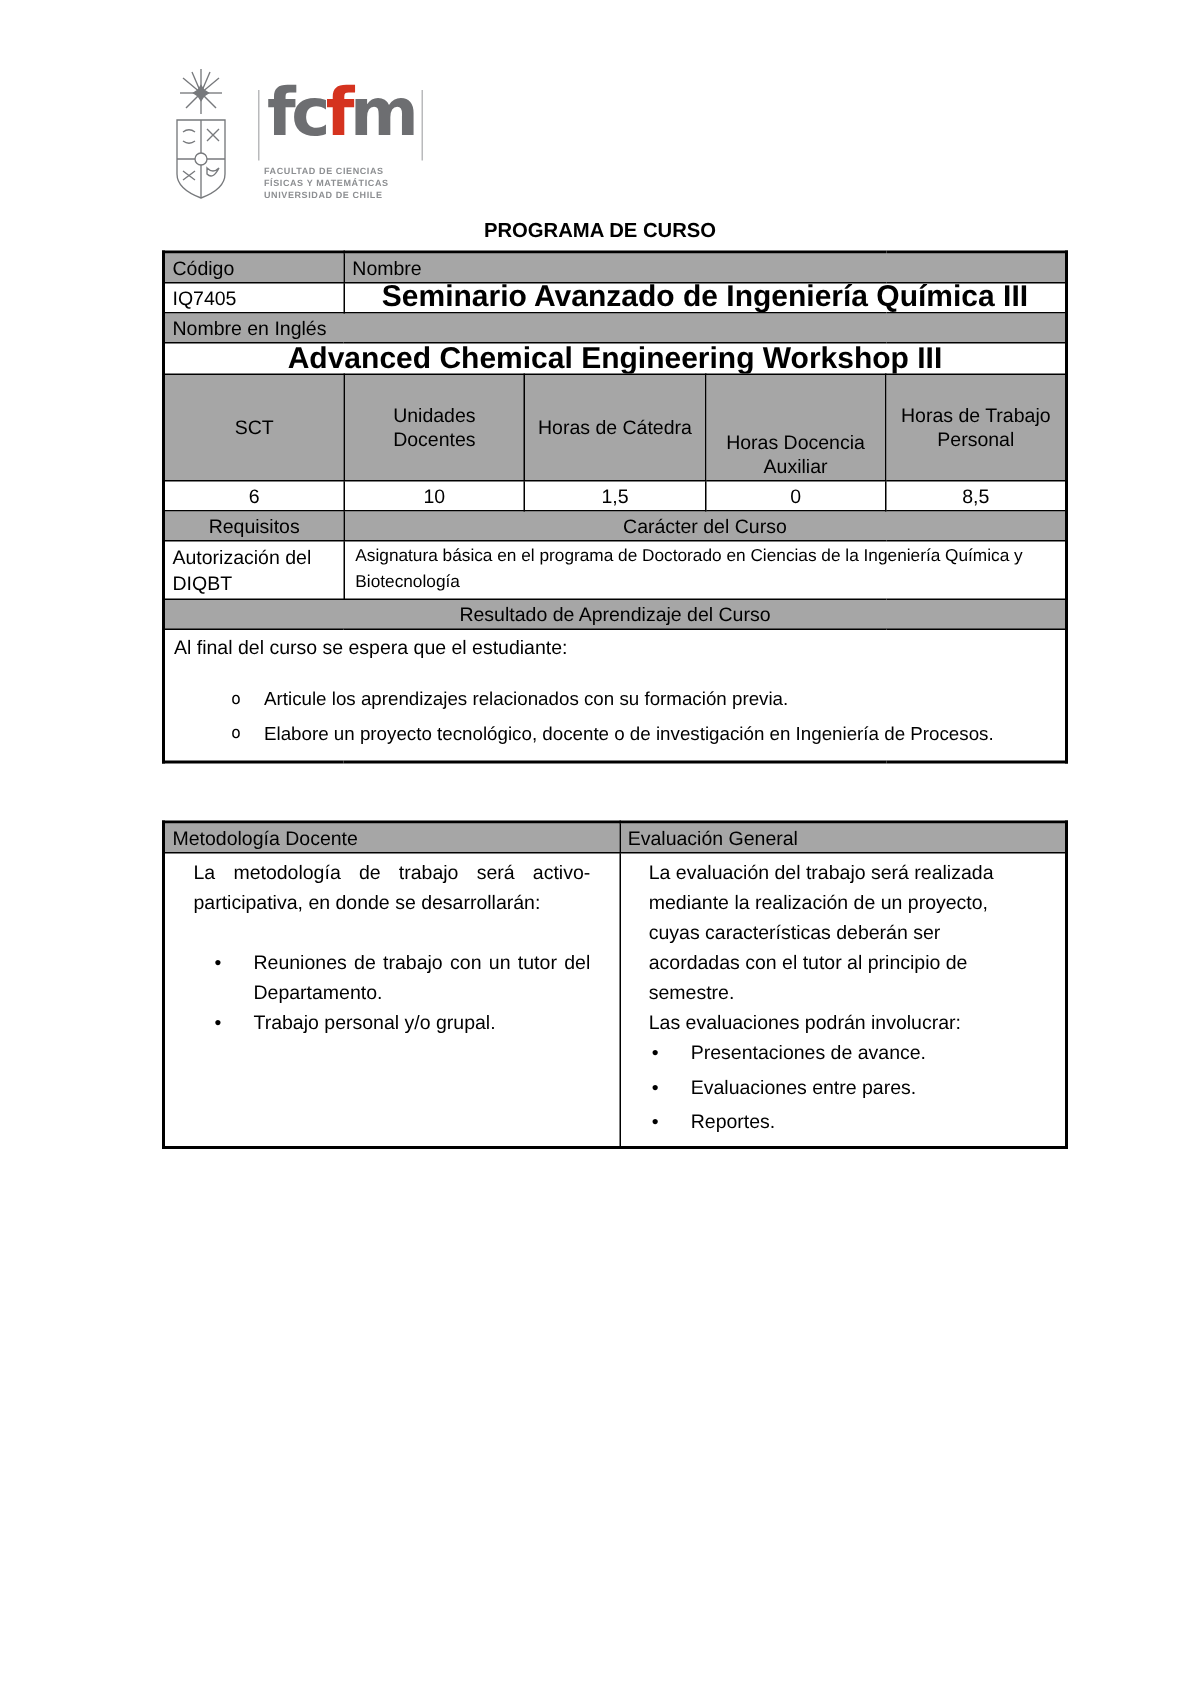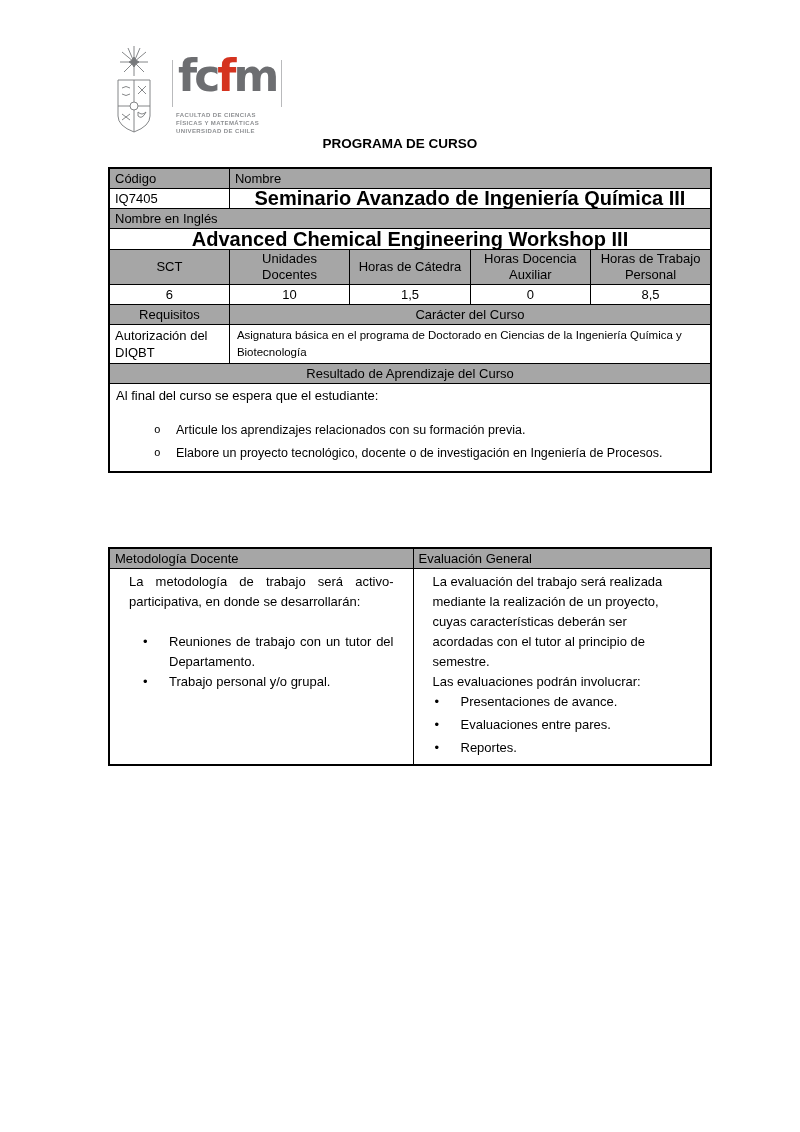--- a/index.html
+++ b/index.html
@@ -12,42 +12,42 @@
   .logo-right { margin-left: 18px; }
   .wm-row { display: flex; align-items: stretch; height: 64px; }
   .vrule { width: 1px; background: #b9babc; margin-top: 16px; height: 47px; }
   .wordmark { font-family: "DejaVu Sans", sans-serif; font-weight: bold; font-size: 44px;
               letter-spacing: -3px; line-height: 64px; padding: 0 5px; color: #6d6e71; }
   .wordmark .red { color: #d5331f; }
   .logo-lines { margin-top: 3px; padding-left: 4px; font-size: 6px; line-height: 8px;
                 letter-spacing: 0.4px; color: #8d8f92; font-weight: bold; }
 
   
-  .doc-title { position: absolute; top: 136px; left: 0; width: 800px; text-align: center;
+  .doc-title { position: absolute; top: 146px; left: 0; width: 800px; text-align: center;
                font-weight: bold; font-size: 13.5px; }
 
   
   table { border-collapse: collapse; table-layout: fixed; position: absolute; left: 108px;
           width: 604px; border: 2px solid #000; }
   td { border: 1.5px solid #000; padding: 1px 5px; font-size: 13px; line-height: 17px;
        vertical-align: middle; overflow: hidden; }
   .g  { background: #a6a6a6; }
   .c  { text-align: center; }
   .hl { font-weight: bold; font-size: 20px; text-align: center; }
   .vt { vertical-align: top; }
 
   
   .t1 { top: 167px; }
   .t1 .r1 { height: 18px; } .t1 .r2 { height: 20px; } .t1 .r3 { height: 18px; padding-left: 13px; }
   .t1 .r4 { height: 21px; } .t1 .r5 { height: 26px; } .t1 .r6 { height: 20px; }
   .t1 .r7 { height: 18px; } .t1 .r8 { height: 38px; } .t1 .r9 { height: 19px; }
   .t1 .r10 { height: 88px; margin-left: 33px; }
   .hours-hd { text-align: center; line-height: 16px; padding: 1px 2px; }
   .hours-hd .w { display: inline-block; vertical-align: middle; }
-  .w-ud { max-width: 70px; }  .w-da { max-width: 112px; }  .w-tp { max-width: 118px; }
+  .w-ud { max-width: 70px; }  .w-da { max-width: 112px; margin-top: 36px; }  .w-tp { max-width: 118px; }
   .caracter-val { font-size: 11.5px; line-height: 17px; padding: 2px 7px; }
   .res-cell { padding: 3px 6px; line-height: 18px; }
   .olist { margin: 16px 0 0 38px; font-size: 12.5px; }
   .olist .bullet { display: flex; margin-bottom: 5px; }
   .olist .bm { flex: none; width: 22px; font-family: "DejaVu Sans Mono", monospace;
                font-size: 11px; line-height: 18px; }
   .olist .bt { flex: 1; line-height: 18px; }
 
   
   .t2 { top: 547px; }

